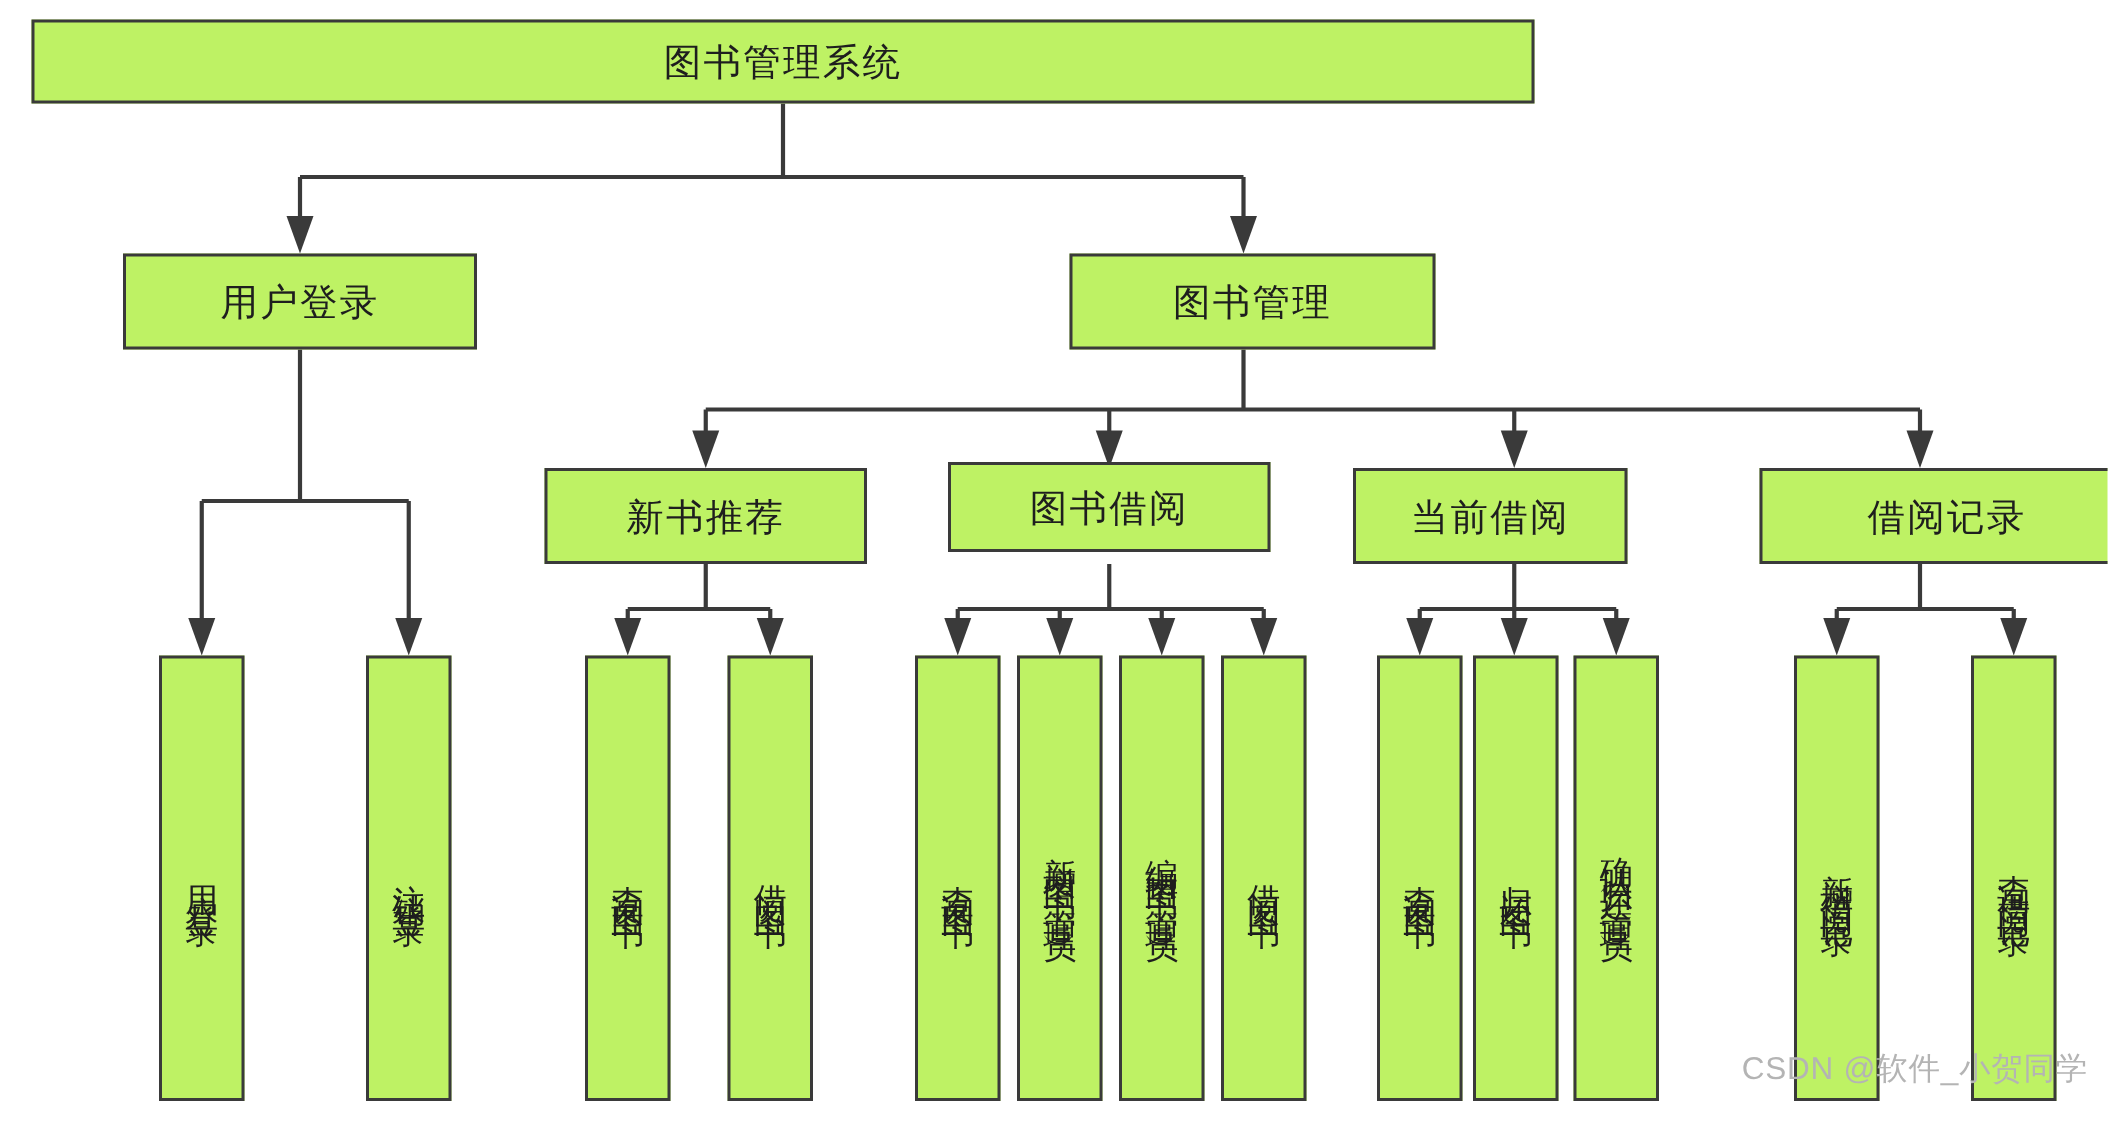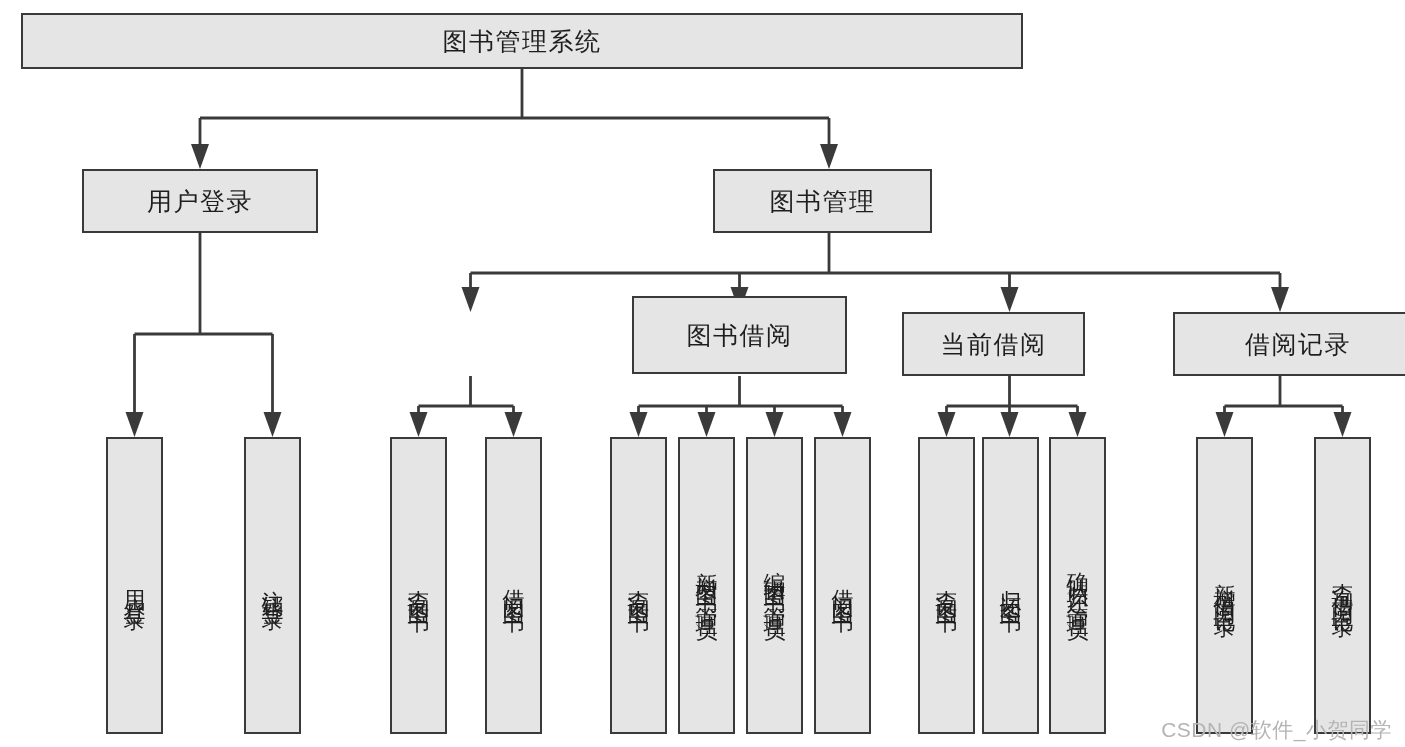--- a/index.html
+++ b/index.html
@@ -1,28 +1,28 @@
 <!DOCTYPE html>
 <html style="--line: #3a3a3a; --ink: #1e1e1e; --bg: #ffffff; --wm: #b4b4b4;"><head>
 <meta charset="utf-8">
 <style>
   html,body{margin:0;padding:0;background:#fff;}
   body{width:1405px;height:747px;overflow:hidden;
        font-family:"Liberation Sans","DejaVu Sans",sans-serif;}
   .stage{position:relative;width:1405px;height:747px;background:var(--bg,#fff);}
   .wires{position:absolute;left:0;top:0;z-index:1;}
   .box{position:absolute;z-index:2;box-sizing:border-box;
-       border:2.5px solid var(--line,#3a3a3a);background:#e5e5e5;
+       border:2.5px solid var(--line,#3a3a3a);background:#bef264;
        display:flex;align-items:center;justify-content:center;}
   .hlabel{font-size:25px;letter-spacing:1.5px;color:var(--ink,#1e1e1e);
           white-space:nowrap;}
   .vbox .vlabel{writing-mode:vertical-rl;text-orientation:mixed;
           font-size:22px;letter-spacing:7px;color:var(--ink,#1e1e1e);
           line-height:1;white-space:nowrap;}
-  .watermark{position:absolute;right:13px;bottom:3px;z-index:5;
+  .watermark{position:absolute;right:13px;bottom:21px;z-index:5;
           font-size:21px;letter-spacing:0.5px;color:var(--wm,#b4b4b4);
           white-space:nowrap;}
 </style>
 </head>
 <body>
 
 <div class="stage">
 
   <svg id="wires" class="wires" width="1405" height="747" viewBox="0 0 1405 747">
       <polyline points="522,69 522,118" fill="none" stroke="#3a3a3a" stroke-width="2.8"></polyline>
@@ -79,25 +79,28 @@
       <polygon points="1333.5,412 1351.5,412 1342.5,437" fill="#3a3a3a"></polygon>
     </svg>
 
   <div class="box" style="left:21px;top:13px;width:1002px;height:56px">
     <span class="hlabel">图书管理系统</span>
   </div>
 
   <div class="box" style="left:82px;top:169px;width:236px;height:64px">
     <span class="hlabel">用户登录</span>
   </div>
-  <div class="box" style="left:713px;top:169px;width:219px;height:64px">
+  <div class="box" style="left:713px;top:169px;width:244px;height:64px">
     <span class="hlabel">图书管理</span>
   </div>
 
-  <div class="box" style="left:632px;top:296px;width:215px;height:78px">
+  <div class="box" style="left:363px;top:312px;width:215px;height:64px">
+    <span class="hlabel">新书推荐</span>
+  </div>
+  <div class="box" style="left:632px;top:308px;width:215px;height:60px">
     <span class="hlabel">图书借阅</span>
   </div>
   <div class="box" style="left:902px;top:312px;width:183px;height:64px">
     <span class="hlabel">当前借阅</span>
   </div>
   <div class="box" style="left:1173px;top:312px;width:250px;height:64px">
     <span class="hlabel">借阅记录</span>
   </div>
 
   <div class="box vbox" style="left:106px;top:437px;width:57px;height:297px">

